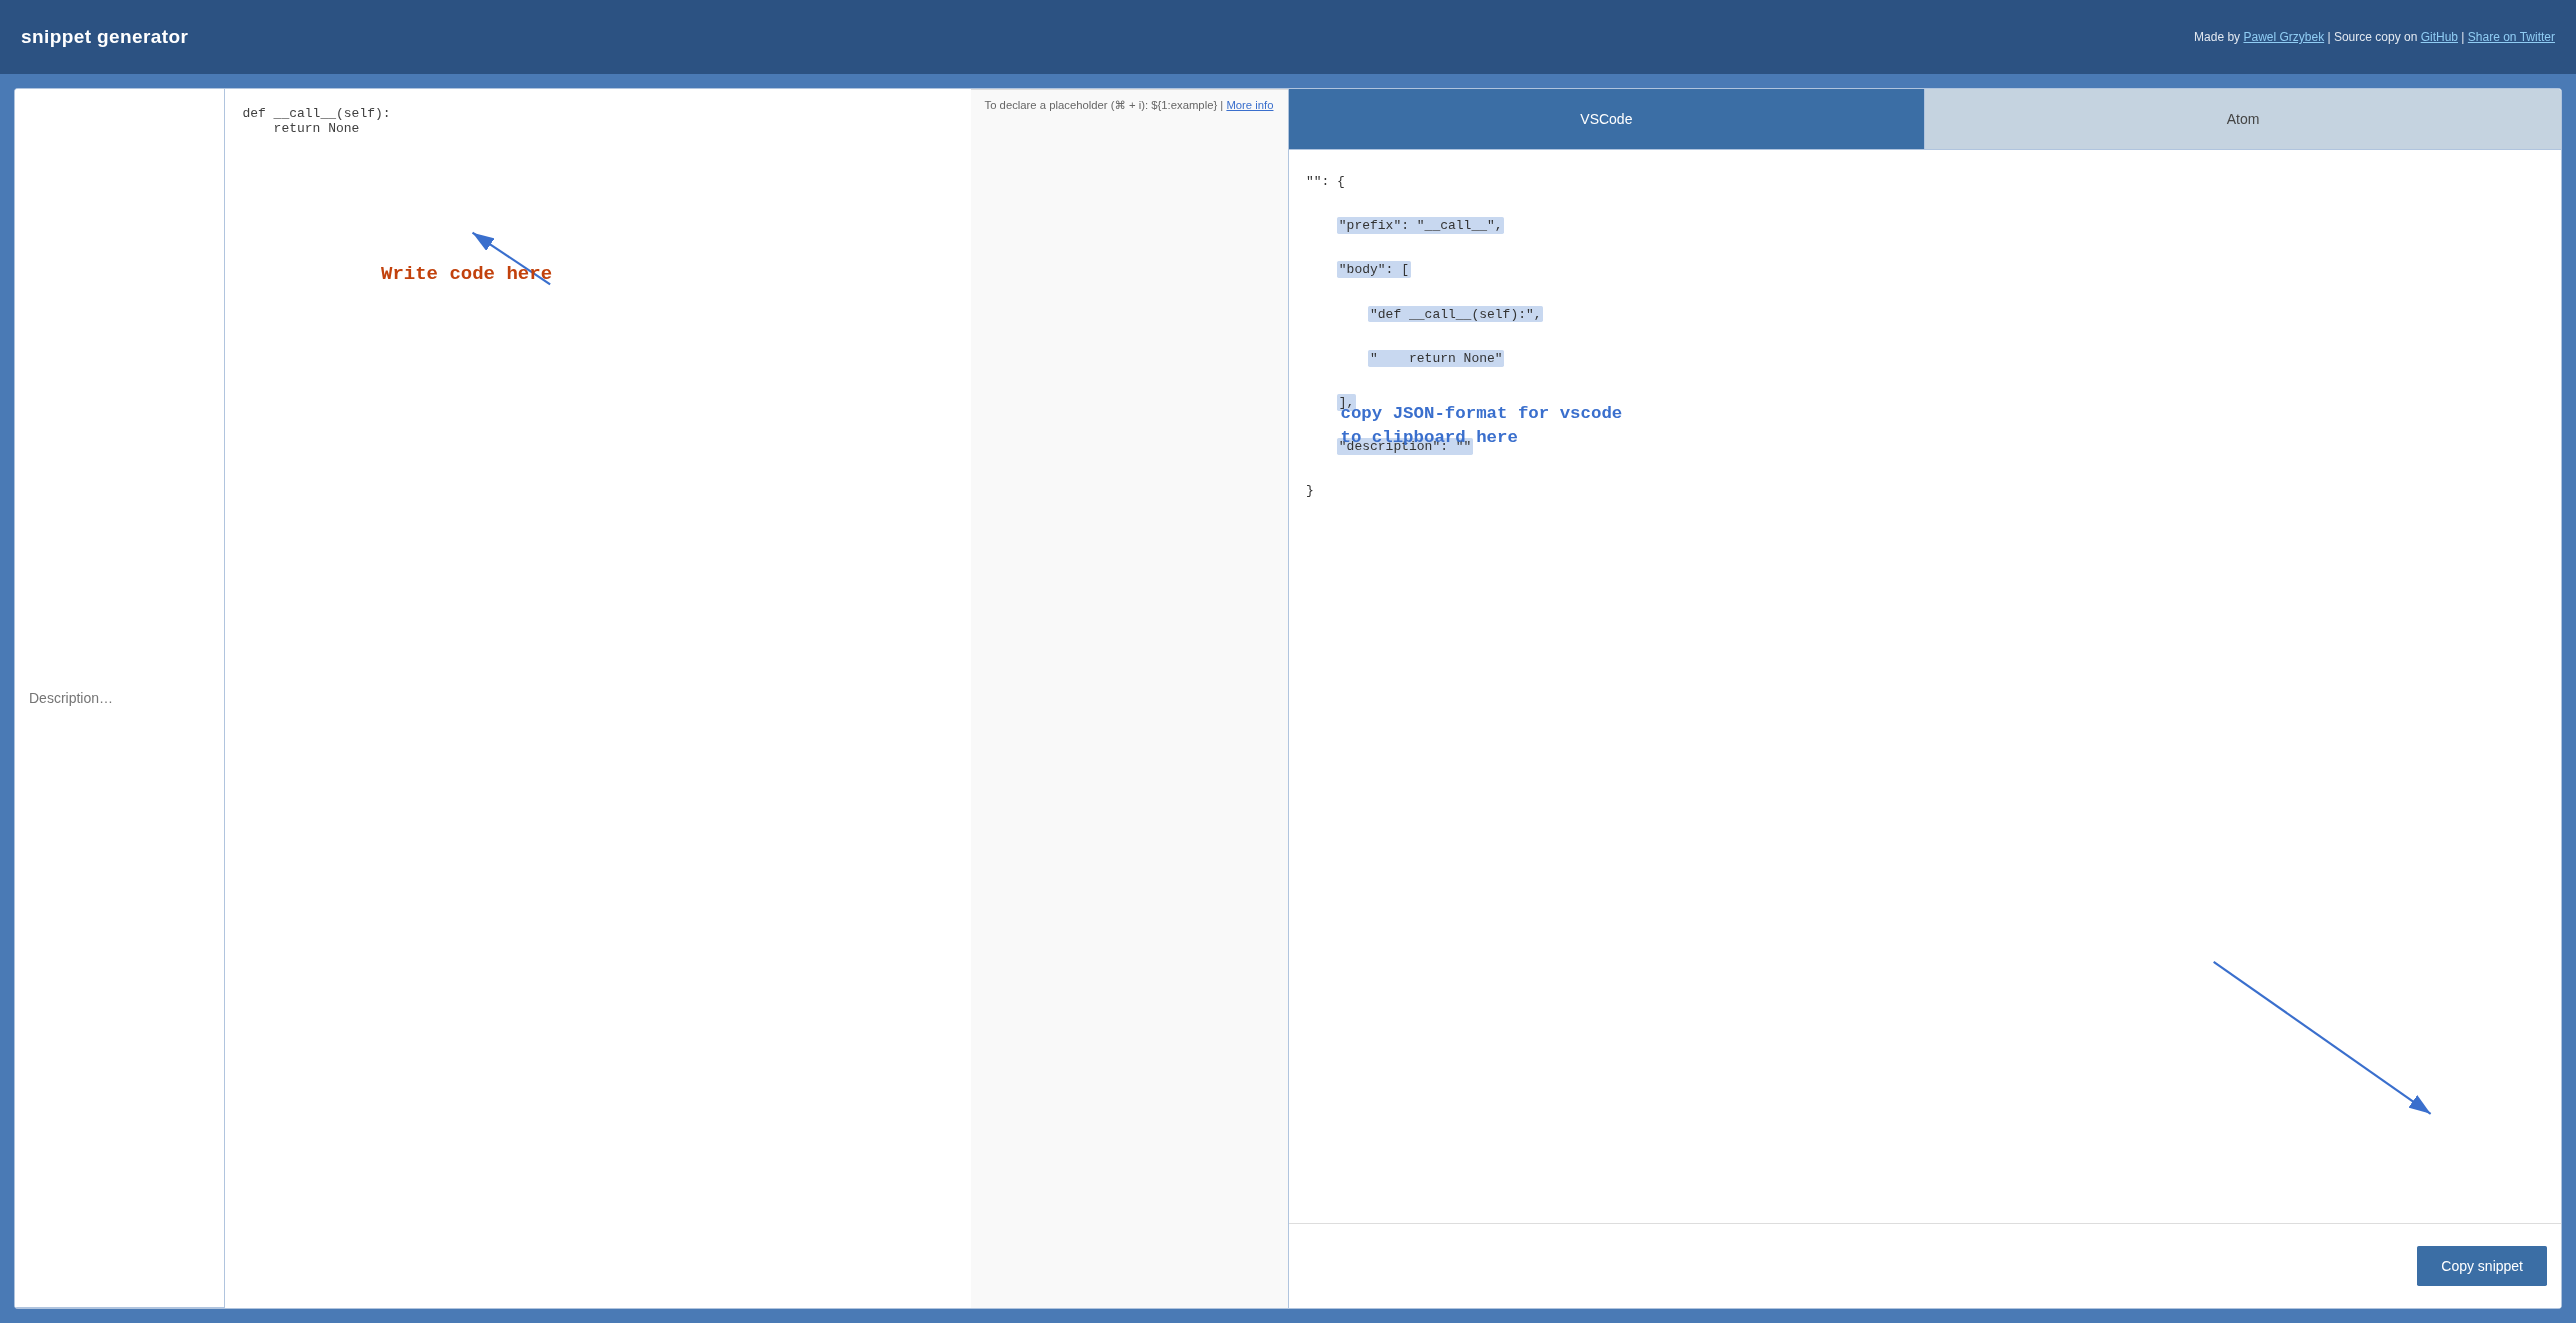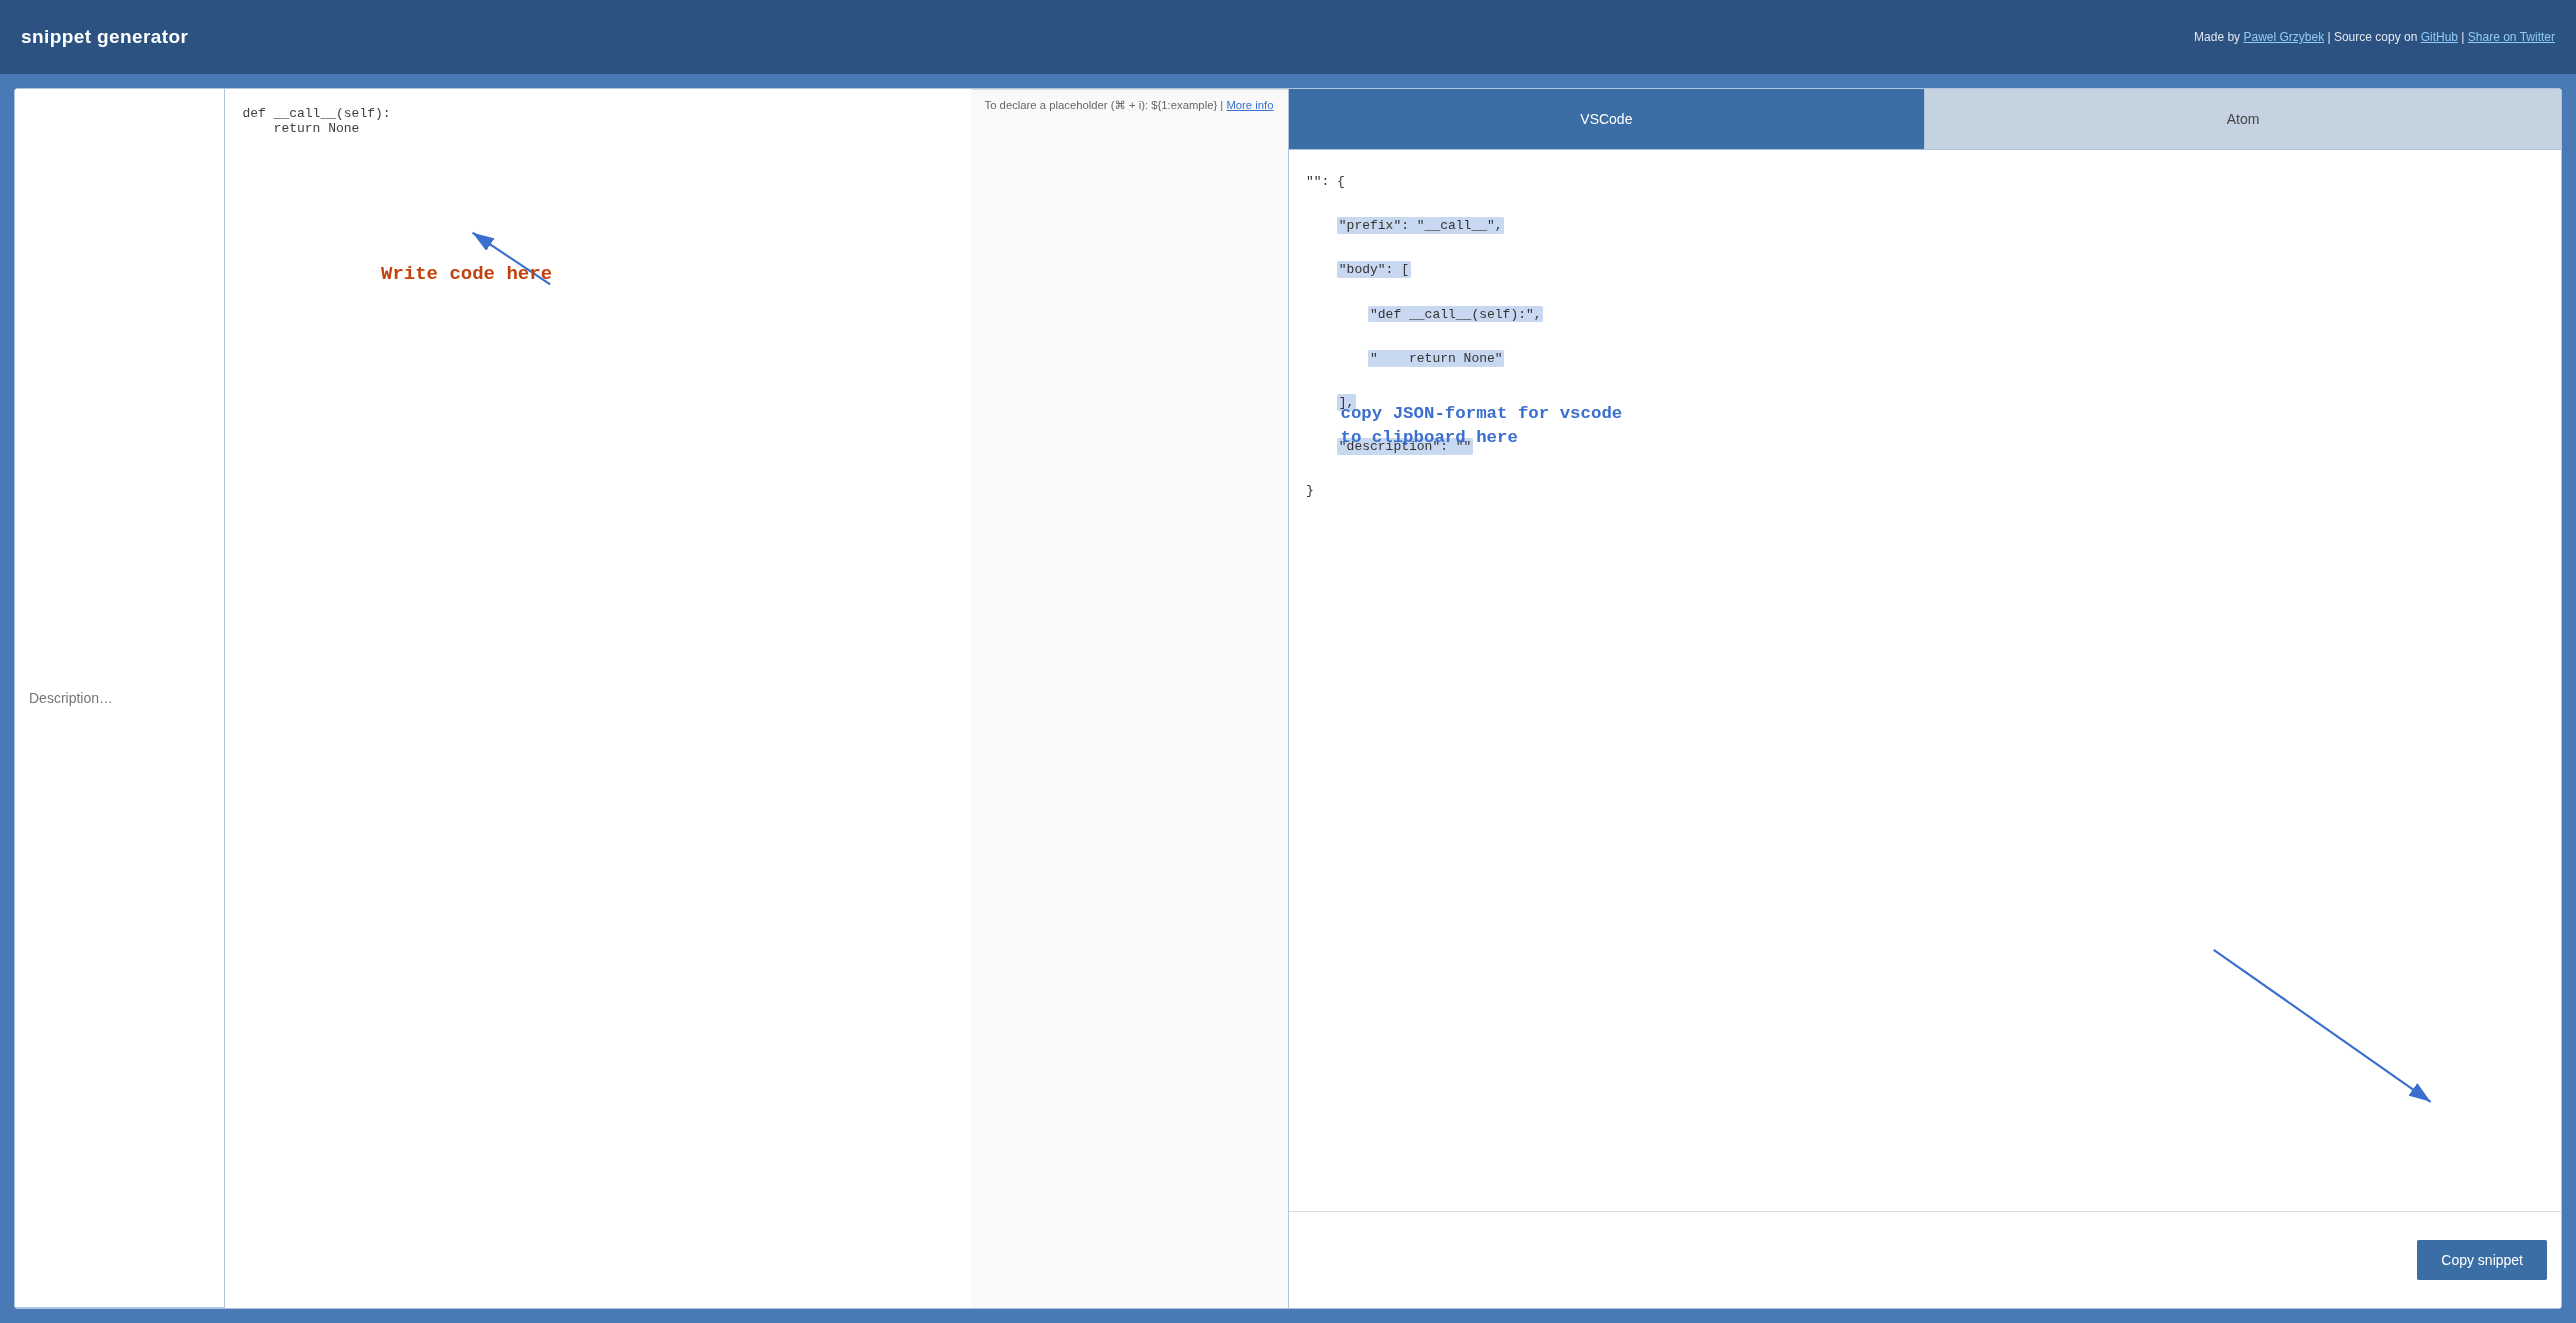--- a/index.html
+++ b/index.html
@@ -175,21 +175,21 @@
     }
     .arrow-right {
       position: absolute;
       bottom: 96px;
       right: 113px;
       pointer-events: none;
     }
     .copy-btn-row {
       display: flex;
       justify-content: flex-end;
-      padding: 28px 14px;
+      padding: 22px 14px;
       border-top: 0.9px solid #ddd;
       background: white;
     }
     .copy-btn {
       background: #3b6ea5;
       color: white;
       border: none;
       padding: 12px 24px;
       font-size: 14px;
       cursor: pointer;

